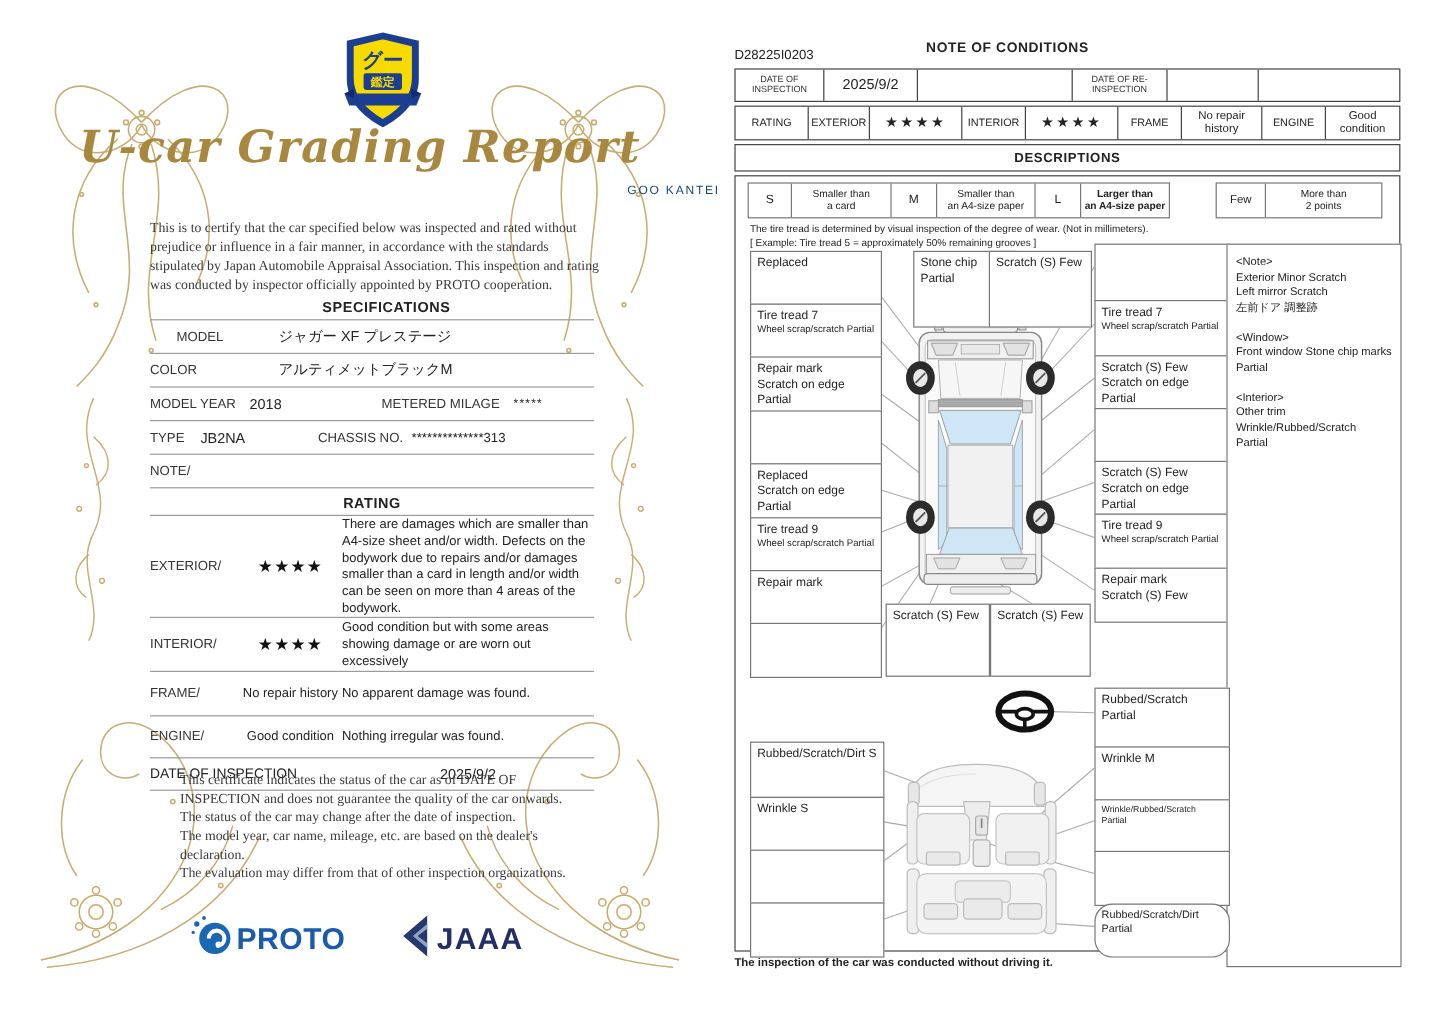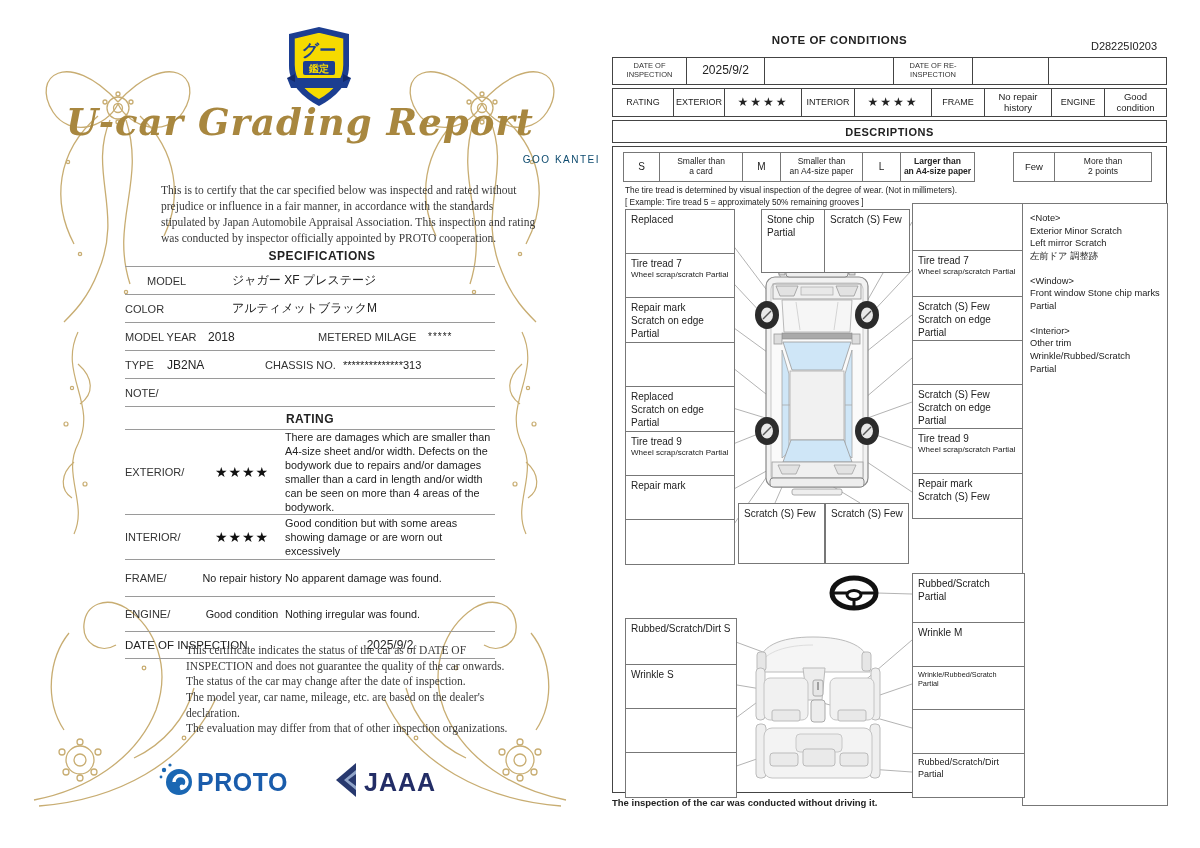--- a/index.html
+++ b/index.html
@@ -1,38 +1,38 @@
 <!DOCTYPE html>
 <html><head>
 <meta charset="utf-8">
 <style>
   html,body{margin:0;padding:0;}
   body{width:1200px;height:848px;position:relative;background:#fff;font-family:"Liberation Sans",sans-serif;color:#222;overflow:hidden;}
   .abs{position:absolute;}
   
   #left-page{position:absolute;left:0;top:0;width:600px;height:848px;}
-  .serif{font-family:"Liberation Serif",serif;margin-left:36px;}
+  .serif{font-family:"Liberation Serif",serif;}
   #gtitle{left:0;top:100px;width:600px;text-align:center;font-family:"DejaVu Serif",serif;font-style:italic;font-weight:bold;font-size:37px;color:#a8873f;letter-spacing:1px;}
   #gsub{left:0;top:154px;width:600px;text-align:right;font-size:10px;letter-spacing:1.5px;color:#0c4a6e;}
   #intro{left:125px;top:182px;width:378px;font-size:11.5px;line-height:1.4;color:#3a3a3a;text-align:left;}
   .h-center{font-size:12px;font-weight:bold;letter-spacing:.5px;text-align:center;color:#222;}
   .srow{display:flex;align-items:center;height:27px;border-bottom:1px solid #9a9a9a;font-size:11px;color:#333;}
   .srow:first-child{border-top:1px solid #9a9a9a;}
   .sval{font-size:12px;color:#222;}
   .rrow{display:flex;border-bottom:1px solid #9a9a9a;font-size:10.8px;color:#222;}
   .rlab{width:74px;font-size:11px;align-self:center;color:#333;}
   .rgrade{width:86px;text-align:center;align-self:center;line-height:1.2;}
   .stars{font-size:14px;letter-spacing:1px;color:#111;}
   .rdesc{flex:1;line-height:1.3;align-self:center;}
   #disclaimer{left:150px;top:643px;width:335px;font-size:11.5px;line-height:1.36;color:#3a3a3a;white-space:pre-line;}
   #logo-row{left:0;top:760px;width:600px;display:flex;justify-content:center;align-items:center;gap:22px;}
   
   #right-page{position:absolute;left:600px;top:0;width:600px;height:684px;}
   #rp-title{left:12px;top:34px;width:455px;text-align:center;font-size:11.5px;font-weight:600;letter-spacing:.5px;}
-  #rp-docid{left:12px;top:40px;width:545px;text-align:right;font-size:11px;}
+  #rp-docid{left:12px;top:40px;width:545px;text-align:left;font-size:11px;}
   .btable{position:absolute;display:flex;border:1px solid #444;background:#fff;}
   .bcell{border-right:1px solid #444;display:flex;align-items:center;justify-content:center;text-align:center;line-height:1.15;}
   .bcell:last-child{border-right:none;}
   .lab8{font-size:7.5px;color:#333;}
   .val12{font-size:12px;}
   .lab9{font-size:9px;color:#222;}
   .val9{font-size:9.5px;line-height:1.15;}
   .rstars{font-size:12px;letter-spacing:2px;}
   #desc-bar{left:12px;top:120px;width:553px;height:21px;border:1px solid #444;display:flex;align-items:center;justify-content:center;font-size:11px;font-weight:600;letter-spacing:.5px;position:absolute;background:#fff;}
   #big-box{left:12px;top:146px;width:553px;height:645px;border:1px solid #444;position:absolute;}
@@ -441,18 +441,18 @@
     </div>
   <div class="ebox" style="left:25px;top:708px;width:100px;height:37px;"></div>
   <div class="ebox" style="left:25px;top:752px;width:100px;height:38px;"></div>
   <div class="ebox" style="left:312px;top:622px;width:101px;height:38px;">
       <div>Wrinkle M</div>
     </div>
   <div class="ebox tiny" style="left:312px;top:666px;width:101px;height:37px;">
       <div>Wrinkle/Rubbed/Scratch Partial</div>
     </div>
   <div class="ebox" style="left:312px;top:709px;width:101px;height:38px;"></div>
-  <div class="ebox" style="left:312px;top:753px;width:101px;height:37px;font-size:9px;">
+  <div class="ebox" style="left:312px;top:753px;width:101px;height:37px;font-size:9px;border-radius:15px;">
       <div>Rubbed/Scratch/Dirt Partial</div>
     </div>
 
   <div id="rp-footer">The inspection of the car was conducted without driving it.</div>
 </div>
 
 </body></html>

